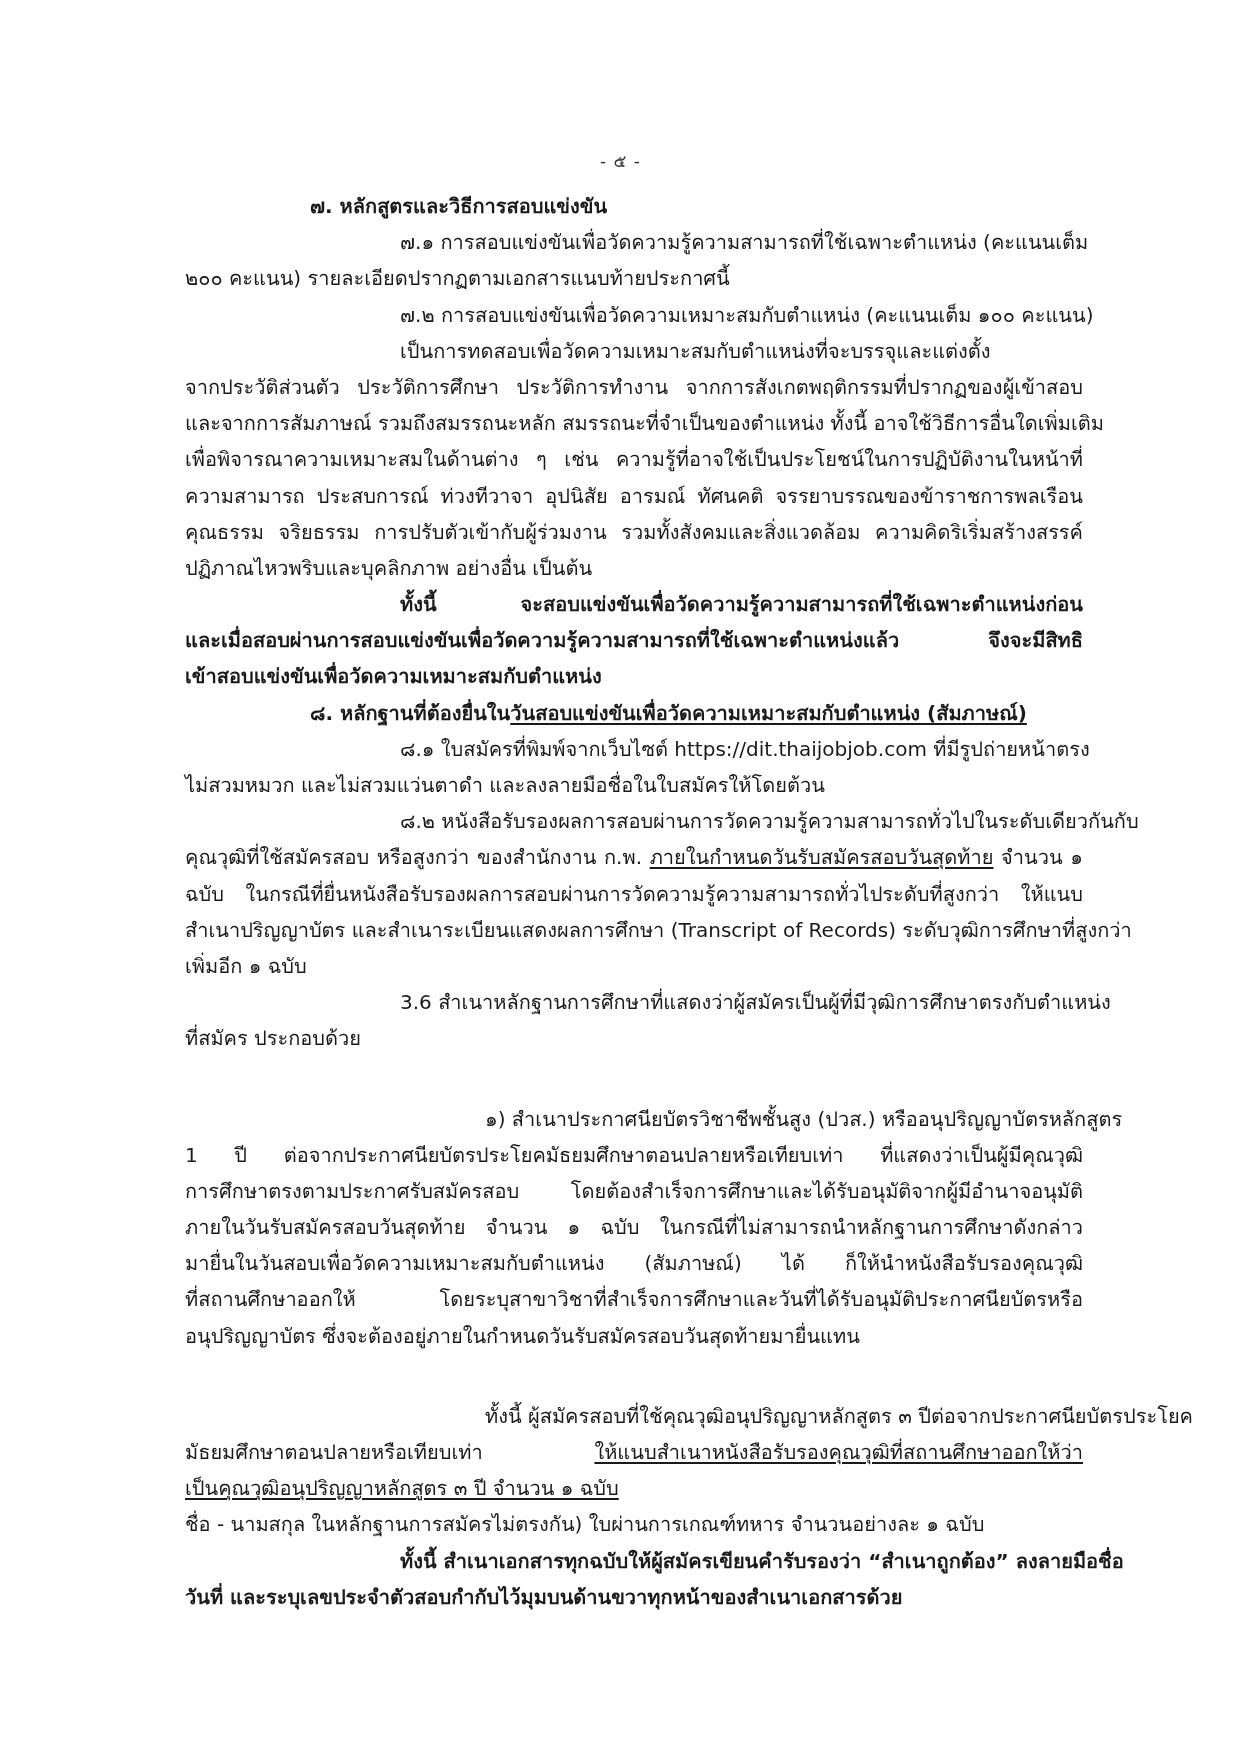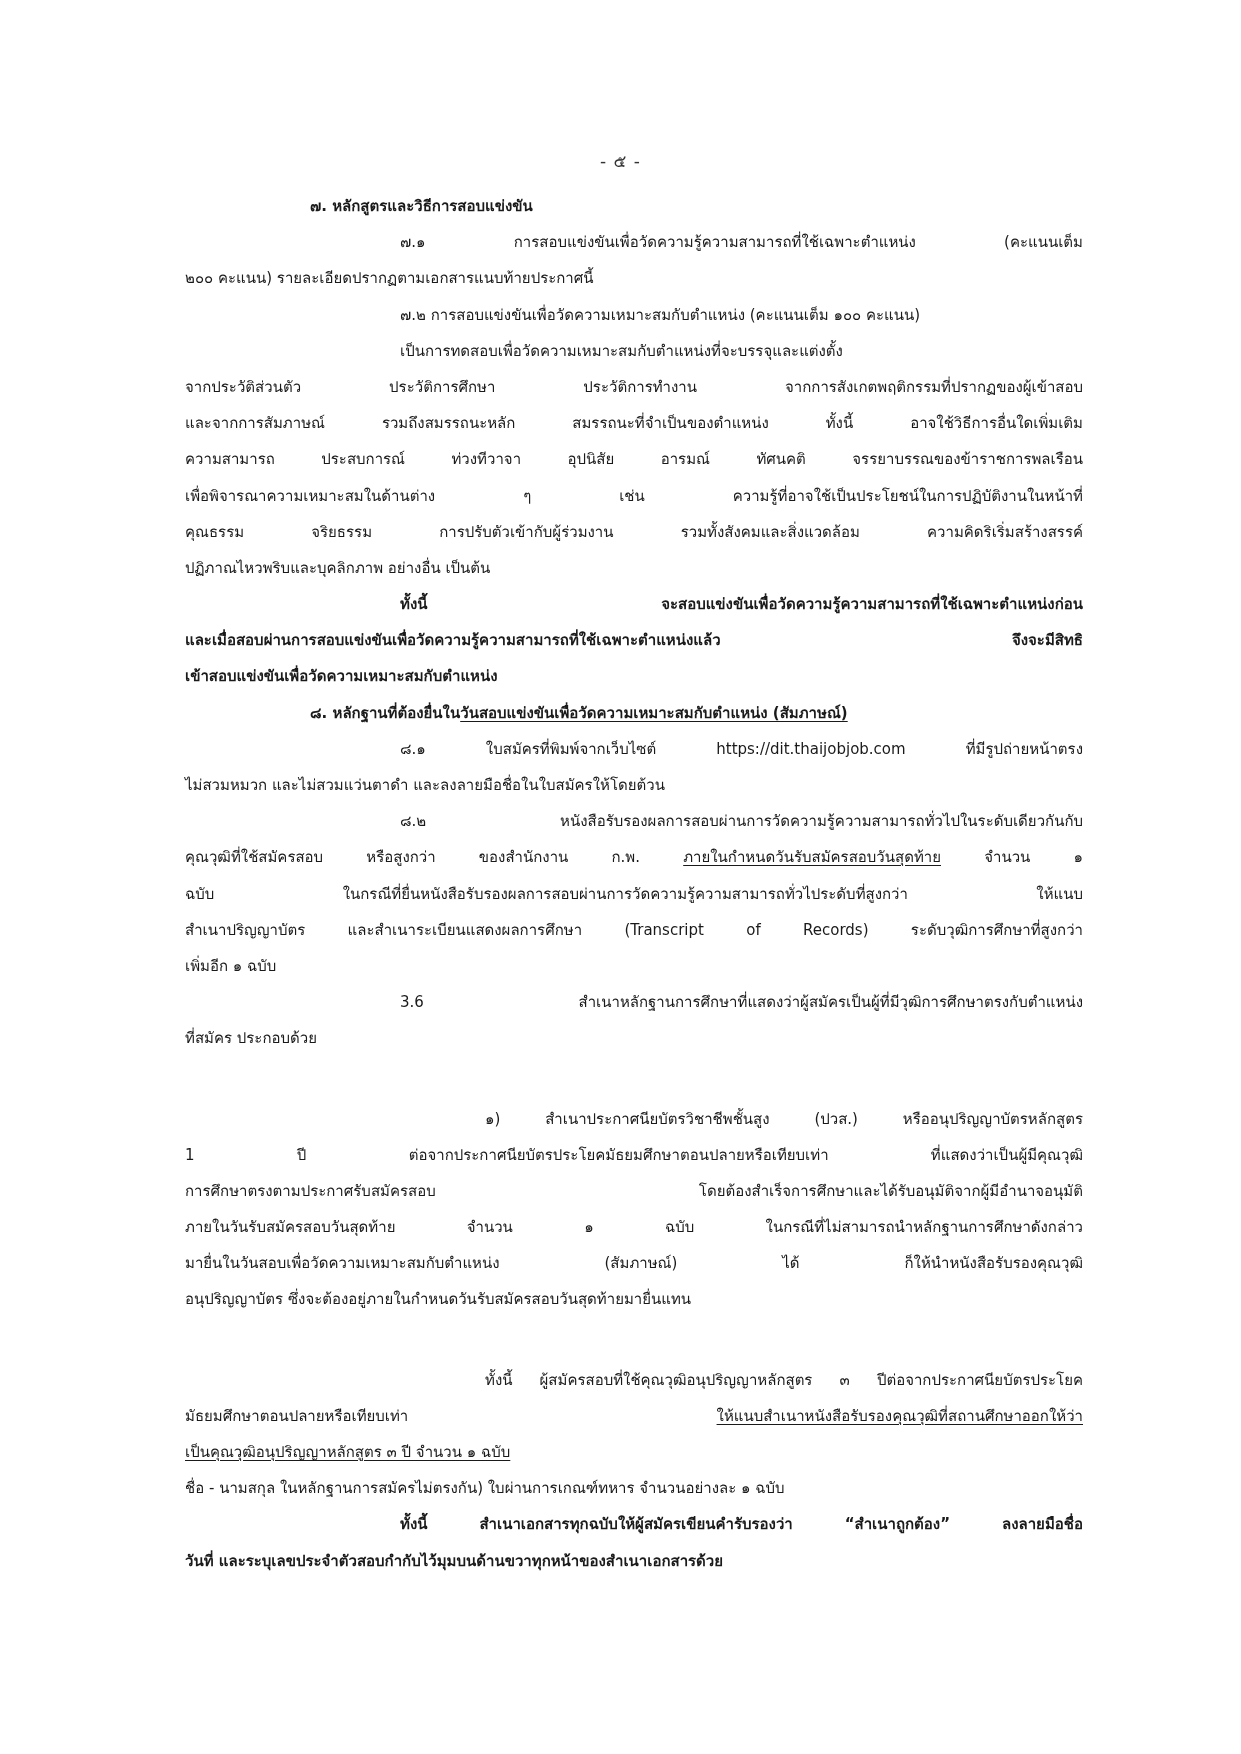--- a/index.html
+++ b/index.html
@@ -1,21 +1,21 @@
 <!DOCTYPE html>
 <html><head>
 <meta charset="utf-8">
 <style>
   html, body { margin: 0; padding: 0; background: #ffffff; }
   body { width: 1241px; height: 1754px; position: relative; overflow: hidden;
          font-family: "DejaVu Sans", "Liberation Sans", sans-serif; color: #1a1a1a; }
   .page-number { position: absolute; top: 147px; left: 0; width: 1241px; text-align: center;
                  font-size: 17px; letter-spacing: 1px; color: #333; }
   .body { position: absolute; left: 185px; top: 188px; width: 898px; }
-  .line { position: relative; height: 36.2px; line-height: 36px; font-size: 15px;
+  .line { position: relative; height: 36.2px; line-height: 36px; font-size: 20px;
           white-space: nowrap; overflow: visible; }
   .line.justify { text-align: justify; text-align-last: justify; }
   .line.bold { font-weight: bold; }
   .ind1 { padding-left: 125px; }
   .ind2 { padding-left: 215px; }
   .ind3 { padding-left: 300px; margin-top: 44px; }
   .u { text-decoration: underline; text-underline-offset: 3px; margin-top: 36px; }
   .seg { display: inline; }
 </style>
 </head>
@@ -24,42 +24,43 @@
 <div class="page-number">- ๕ -</div>
 
 <div class="body" id="doc-body">
     <div class="line bold ind1"><span class="seg">๗. หลักสูตรและวิธีการสอบแข่งขัน</span></div>
     <div class="line justify ind2"><span class="seg">๗.๑ การสอบแข่งขันเพื่อวัดความรู้ความสามารถที่ใช้เฉพาะตำแหน่ง (คะแนนเต็ม</span></div>
     <div class="line"><span class="seg">๒๐๐ คะแนน) รายละเอียดปรากฏตามเอกสารแนบท้ายประกาศนี้</span></div>
     <div class="line ind2"><span class="seg">๗.๒ การสอบแข่งขันเพื่อวัดความเหมาะสมกับตำแหน่ง (คะแนนเต็ม ๑๐๐ คะแนน)</span></div>
     <div class="line justify ind2"><span class="seg">เป็นการทดสอบเพื่อวัดความเหมาะสมกับตำแหน่งที่จะบรรจุและแต่งตั้ง</span></div>
     <div class="line justify"><span class="seg">จากประวัติส่วนตัว ประวัติการศึกษา ประวัติการทำงาน จากการสังเกตพฤติกรรมที่ปรากฏของผู้เข้าสอบ</span></div>
     <div class="line justify"><span class="seg">และจากการสัมภาษณ์ รวมถึงสมรรถนะหลัก สมรรถนะที่จำเป็นของตำแหน่ง ทั้งนี้ อาจใช้วิธีการอื่นใดเพิ่มเติม</span></div>
+    <div class="line justify"><span class="seg">เพื่อพิจารณาความเหมาะสมในด้านต่าง ๆ เช่น ความรู้ที่อาจใช้เป็นประโยชน์ในการปฏิบัติงานในหน้าที่</span></div>
     <div class="line justify"><span class="seg">ความสามารถ ประสบการณ์ ท่วงทีวาจา อุปนิสัย อารมณ์ ทัศนคติ จรรยาบรรณของข้าราชการพลเรือน</span></div>
-    <div class="line justify"><span class="seg">เพื่อพิจารณาความเหมาะสมในด้านต่าง ๆ เช่น ความรู้ที่อาจใช้เป็นประโยชน์ในการปฏิบัติงานในหน้าที่</span></div>
     <div class="line justify"><span class="seg">คุณธรรม จริยธรรม การปรับตัวเข้ากับผู้ร่วมงาน รวมทั้งสังคมและสิ่งแวดล้อม ความคิดริเริ่มสร้างสรรค์</span></div>
     <div class="line"><span class="seg">ปฏิภาณไหวพริบและบุคลิกภาพ อย่างอื่น เป็นต้น</span></div>
     <div class="line bold justify ind2"><span class="seg">ทั้งนี้ จะสอบแข่งขันเพื่อวัดความรู้ความสามารถที่ใช้เฉพาะตำแหน่งก่อน</span></div>
     <div class="line bold justify"><span class="seg">และเมื่อสอบผ่านการสอบแข่งขันเพื่อวัดความรู้ความสามารถที่ใช้เฉพาะตำแหน่งแล้ว จึงจะมีสิทธิ</span></div>
     <div class="line bold"><span class="seg">เข้าสอบแข่งขันเพื่อวัดความเหมาะสมกับตำแหน่ง</span></div>
     <div class="line bold ind1"><span class="seg">๘. หลักฐานที่ต้องยื่นใน</span><span class="seg u">วันสอบแข่งขันเพื่อวัดความเหมาะสมกับตำแหน่ง (สัมภาษณ์)</span></div>
     <div class="line justify ind2"><span class="seg">๘.๑ ใบสมัครที่พิมพ์จากเว็บไซต์ https://dit.thaijobjob.com ที่มีรูปถ่ายหน้าตรง</span></div>
     <div class="line"><span class="seg">ไม่สวมหมวก และไม่สวมแว่นตาดำ และลงลายมือชื่อในใบสมัครให้โดยต้วน</span></div>
     <div class="line justify ind2"><span class="seg">๘.๒ หนังสือรับรองผลการสอบผ่านการวัดความรู้ความสามารถทั่วไปในระดับเดียวกันกับ</span></div>
     <div class="line justify"><span class="seg">คุณวุฒิที่ใช้สมัครสอบ หรือสูงกว่า ของสำนักงาน ก.พ. </span><span class="seg u">ภายในกำหนดวันรับสมัครสอบวันสุดท้าย</span><span class="seg"> จำนวน ๑</span></div>
     <div class="line justify"><span class="seg">ฉบับ ในกรณีที่ยื่นหนังสือรับรองผลการสอบผ่านการวัดความรู้ความสามารถทั่วไประดับที่สูงกว่า ให้แนบ</span></div>
     <div class="line justify"><span class="seg">สำเนาปริญญาบัตร และสำเนาระเบียนแสดงผลการศึกษา (Transcript of Records) ระดับวุฒิการศึกษาที่สูงกว่า</span></div>
     <div class="line"><span class="seg">เพิ่มอีก ๑ ฉบับ</span></div>
     <div class="line justify ind2"><span class="seg">3.6 สำเนาหลักฐานการศึกษาที่แสดงว่าผู้สมัครเป็นผู้ที่มีวุฒิการศึกษาตรงกับตำแหน่ง</span></div>
     <div class="line"><span class="seg">ที่สมัคร ประกอบด้วย</span></div>
     <div class="line justify ind3"><span class="seg">๑) สำเนาประกาศนียบัตรวิชาชีพชั้นสูง (ปวส.) หรืออนุปริญญาบัตรหลักสูตร</span></div>
     <div class="line justify"><span class="seg">1 ปี ต่อจากประกาศนียบัตรประโยคมัธยมศึกษาตอนปลายหรือเทียบเท่า ที่แสดงว่าเป็นผู้มีคุณวุฒิ</span></div>
     <div class="line justify"><span class="seg">การศึกษาตรงตามประกาศรับสมัครสอบ โดยต้องสำเร็จการศึกษาและได้รับอนุมัติจากผู้มีอำนาจอนุมัติ</span></div>
     <div class="line justify"><span class="seg">ภายในวันรับสมัครสอบวันสุดท้าย จำนวน ๑ ฉบับ ในกรณีที่ไม่สามารถนำหลักฐานการศึกษาดังกล่าว</span></div>
     <div class="line justify"><span class="seg">มายื่นในวันสอบเพื่อวัดความเหมาะสมกับตำแหน่ง (สัมภาษณ์) ได้ ก็ให้นำหนังสือรับรองคุณวุฒิ</span></div>
+    <div class="line justify"><span class="seg">ที่สถานศึกษาออกให้ โดยระบุสาขาวิชาที่สำเร็จการศึกษาและวันที่ได้รับอนุมัติประกาศนียบัตรหรือ</span></div>
     <div class="line"><span class="seg">อนุปริญญาบัตร ซึ่งจะต้องอยู่ภายในกำหนดวันรับสมัครสอบวันสุดท้ายมายื่นแทน</span></div>
     <div class="line justify ind3"><span class="seg">ทั้งนี้ ผู้สมัครสอบที่ใช้คุณวุฒิอนุปริญญาหลักสูตร ๓ ปีต่อจากประกาศนียบัตรประโยค</span></div>
     <div class="line justify"><span class="seg">มัธยมศึกษาตอนปลายหรือเทียบเท่า </span><span class="seg u">ให้แนบสำเนาหนังสือรับรองคุณวุฒิที่สถานศึกษาออกให้ว่า</span></div>
     <div class="line"><span class="seg u">เป็นคุณวุฒิอนุปริญญาหลักสูตร ๓ ปี จำนวน ๑ ฉบับ</span></div>
     <div class="line"><span class="seg">ชื่อ - นามสกุล ในหลักฐานการสมัครไม่ตรงกัน) ใบผ่านการเกณฑ์ทหาร จำนวนอย่างละ ๑ ฉบับ</span></div>
     <div class="line bold justify ind2"><span class="seg">ทั้งนี้ สำเนาเอกสารทุกฉบับให้ผู้สมัครเขียนคำรับรองว่า “สำเนาถูกต้อง” ลงลายมือชื่อ</span></div>
     <div class="line bold"><span class="seg">วันที่ และระบุเลขประจำตัวสอบกำกับไว้มุมบนด้านขวาทุกหน้าของสำเนาเอกสารด้วย</span></div>
   </div>
 
 </body></html>

